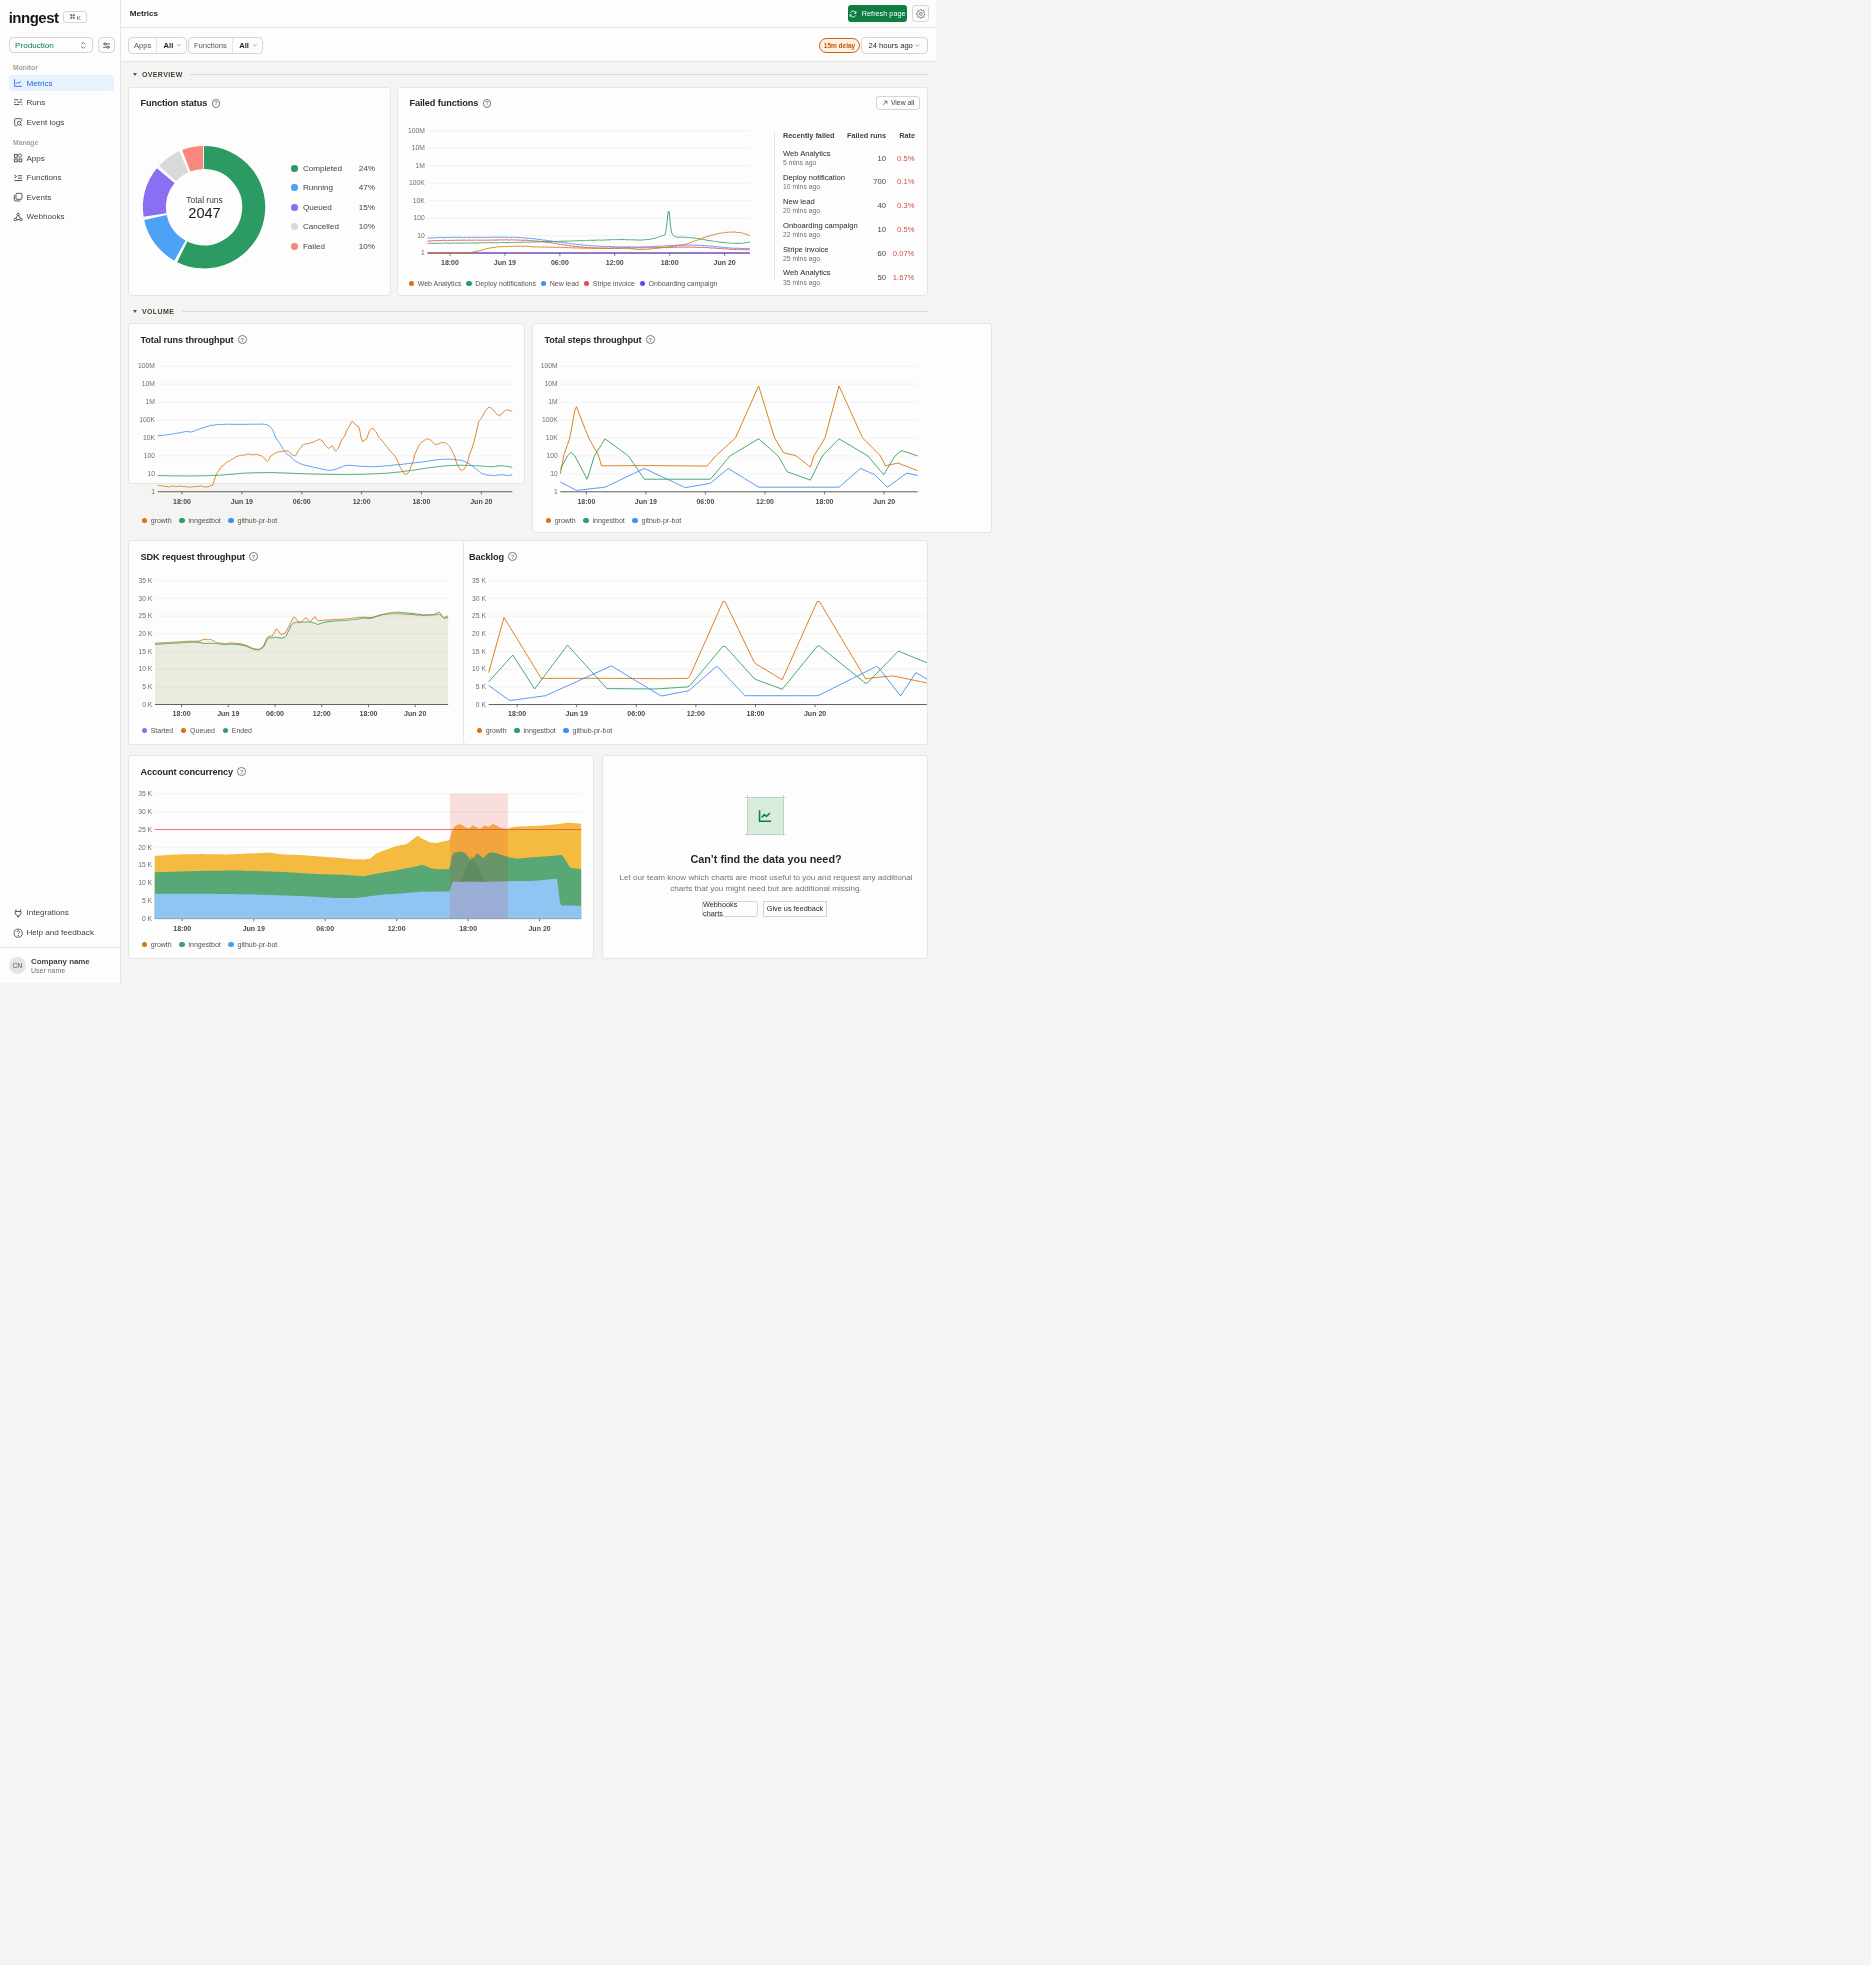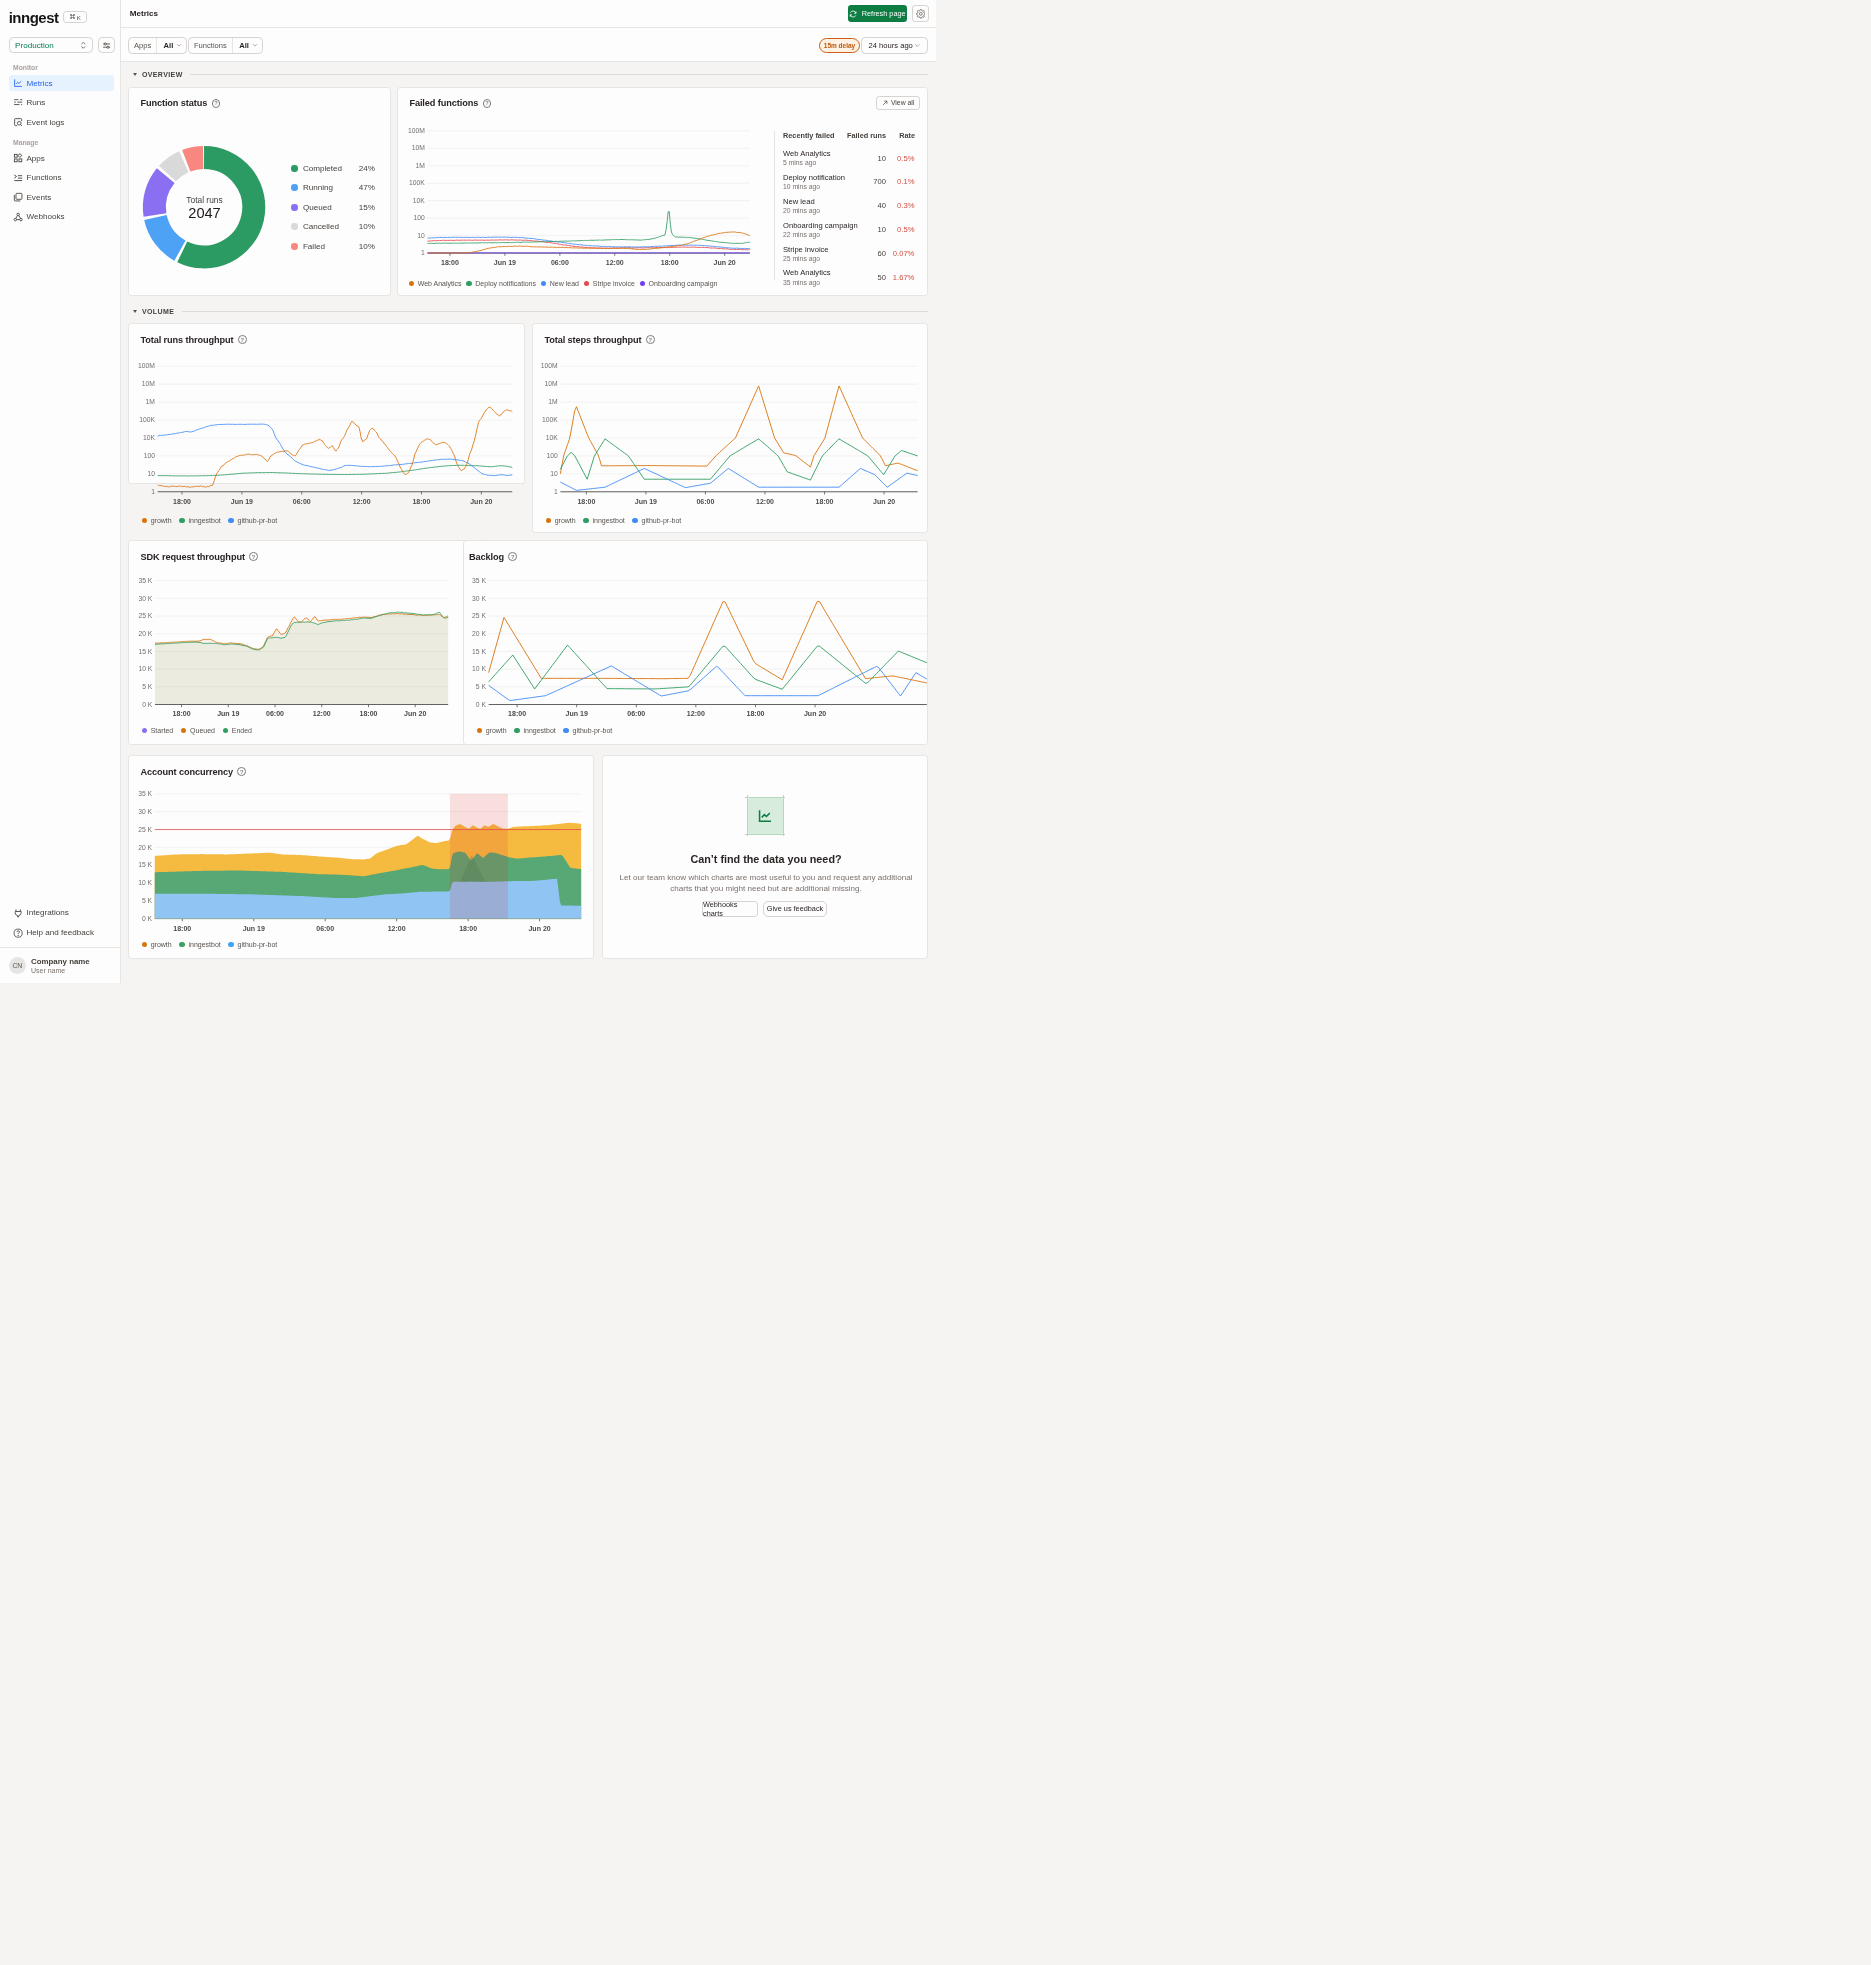--- a/index.html
+++ b/index.html
@@ -218,21 +218,21 @@
         <line x1="651.3" y1="310.0" x2="651.3" y2="315.0" stroke="#4b4b4b" stroke-width="1.4"></line>
         <text x="651.3" y="332.0" text-anchor="middle" font-size="13" font-weight="600" fill="#4a4a48">Jun 20</text>
         <polyline points="53.0,280.0 55.5,280.2 58.0,280.3 60.6,280.2 63.1,280.2 65.6,280.1 68.1,280.3 70.6,280.3 73.2,280.3 75.7,280.5 78.2,280.5 80.7,280.7 83.3,280.6 85.8,280.6 88.3,280.7 90.8,280.6 93.3,280.8 95.9,280.7 98.4,280.7 100.9,280.7 103.4,280.8 105.9,280.7 108.5,280.9 111.0,280.9 113.5,280.7 116.0,280.6 118.5,280.8 121.1,280.7 123.6,280.7 126.1,280.6 128.6,280.6 131.2,280.5 133.7,280.4 136.2,280.5 138.7,280.3 141.2,280.4 143.8,280.4 146.3,280.1 148.8,280.1 151.3,280.1 153.8,280.0 156.4,279.8 158.9,279.8 161.4,279.6 163.9,279.6 166.5,279.5 169.0,279.2 171.5,279.2 174.0,278.8 176.5,278.8 179.1,278.4 181.6,278.3 184.1,278.1 186.6,277.9 189.1,277.6 191.7,277.5 194.2,277.3 196.7,276.9 199.2,276.8 201.7,276.4 204.3,276.2 206.8,276.0 209.3,275.8 211.8,275.6 214.4,275.6 216.9,275.5 219.4,275.5 221.9,275.3 224.4,275.1 227.0,275.2 229.5,275.0 232.0,274.9 234.5,274.8 237.0,274.7 239.6,274.7 242.1,274.5 244.6,274.8 247.1,274.7 249.7,274.7 252.2,274.6 254.7,274.4 257.2,274.6 259.7,274.6 262.3,274.3 264.8,274.4 267.3,274.4 269.8,274.7 272.3,274.6 274.9,274.9 277.4,275.0 279.9,275.1 282.4,275.1 284.9,275.1 287.5,275.2 290.0,275.4 292.5,275.4 295.0,275.5 297.6,275.8 300.1,275.8 302.6,275.9 305.1,276.1 307.6,276.0 310.2,276.2 312.7,276.5 315.2,276.5 317.7,276.6 320.2,276.6 322.8,276.7 325.3,276.8 327.8,276.9 330.3,276.9 332.8,277.1 335.4,277.1 337.9,277.2 340.4,277.4 342.9,277.1 345.5,277.3 348.0,277.4 350.5,277.6 353.0,277.4 355.5,277.5 358.1,277.7 360.6,277.7 363.1,277.8 365.6,277.7 368.1,277.8 370.7,278.0 373.2,277.9 375.7,277.9 378.2,277.9 380.8,277.9 383.3,278.0 385.8,278.1 388.3,278.1 390.8,278.1 393.4,278.2 395.9,278.1 398.4,278.1 400.9,278.2 403.4,278.1 406.0,278.2 408.5,278.0 411.0,277.9 413.5,278.0 416.0,277.9 418.6,277.8 421.1,277.9 423.6,277.8 426.1,277.6 428.7,277.7 431.2,277.6 433.7,277.6 436.2,277.6 438.7,277.3 441.3,277.2 443.8,277.1 446.3,277.2 448.8,277.0 451.3,276.9 453.9,276.7 456.4,276.7 458.9,276.5 461.4,276.4 463.9,276.3 466.5,276.1 469.0,276.0 471.5,276.1 474.0,275.9 476.6,275.8 479.1,275.5 481.6,275.3 484.1,274.9 486.6,274.6 489.2,274.5 491.7,274.2 494.2,274.1 496.7,273.7 499.2,273.6 501.8,273.2 504.3,272.9 506.8,272.7 509.3,272.2 511.8,271.7 514.4,271.6 516.9,271.1 519.4,270.8 521.9,270.6 524.5,270.3 527.0,269.8 529.5,269.6 532.0,269.1 534.5,268.7 537.1,268.2 539.6,268.0 542.1,267.6 544.6,267.0 547.1,266.7 549.7,266.4 552.2,265.9 554.7,265.8 557.2,265.3 559.8,265.0 562.3,264.9 564.8,264.3 567.3,264.0 569.8,263.9 572.4,263.6 574.9,263.1 577.4,262.9 579.9,262.8 582.4,262.6 585.0,262.3 587.5,262.1 590.0,261.9 592.5,261.8 595.0,261.6 597.6,261.5 600.1,261.4 602.6,261.3 605.1,261.3 607.7,261.1 610.2,261.0 612.7,261.1 615.2,261.1 617.7,261.1 620.3,261.2 622.8,261.2 625.3,261.4 627.8,261.4 630.3,261.6 632.9,261.7 635.4,261.7 637.9,261.8 640.4,261.8 643.0,262.0 645.5,261.9 648.0,262.3 650.5,262.3 653.0,262.7 655.6,262.9 658.1,262.9 660.6,263.3 663.1,263.3 665.6,263.6 668.2,263.8 670.7,263.8 673.2,263.4 675.7,263.2 678.2,262.8 680.8,262.4 683.3,262.2 685.8,262.1 688.3,261.8 690.9,262.1 693.4,262.5 695.9,262.6 698.4,263.0 700.9,263.4 703.5,264.0 706.0,264.3 708.5,265.0" fill="none" stroke="#2f9e62" stroke-width="1.6" stroke-linejoin="round"></polyline>
         <polyline points="53.0,206.8 55.3,206.4 57.7,206.1 60.0,205.9 62.4,205.7 64.7,205.3 67.0,205.1 69.4,204.9 71.7,204.4 74.1,204.2 76.4,203.9 78.8,203.5 81.1,203.0 83.4,202.8 85.8,202.3 88.1,201.8 90.5,201.7 92.8,201.3 95.1,200.6 97.5,200.3 99.8,199.9 102.2,199.2 104.5,198.6 106.8,198.7 109.2,198.8 111.5,199.4 113.9,199.4 116.2,199.3 118.5,198.4 120.9,197.7 123.2,196.4 125.6,195.6 127.9,195.0 130.3,193.8 132.6,193.2 134.9,192.4 137.3,191.9 139.6,191.1 142.0,190.4 144.3,189.4 146.6,189.0 149.0,188.0 151.3,187.2 153.7,187.1 156.0,187.1 158.3,186.6 160.7,186.3 163.0,186.0 165.4,185.8 167.7,185.7 170.1,185.5 172.4,185.5 174.7,185.6 177.1,185.4 179.4,185.2 181.8,185.2 184.1,185.1 186.4,185.2 188.8,185.3 191.1,185.3 193.5,185.4 195.8,185.5 198.1,185.5 200.5,185.3 202.8,185.4 205.2,185.2 207.5,185.3 209.9,185.4 212.2,185.5 214.5,185.5 216.9,185.4 219.2,185.3 221.6,185.2 223.9,185.1 226.2,185.1 228.6,185.1 230.9,185.3 233.3,185.0 235.6,185.3 237.9,185.3 240.3,185.0 242.6,185.0 245.0,185.1 247.3,185.0 249.7,185.0 252.0,185.6 254.3,186.2 256.7,187.0 259.0,188.2 261.4,190.5 263.7,193.2 266.0,196.3 268.4,202.8 270.7,208.9 273.1,212.8 275.4,215.7 277.7,218.8 280.1,222.7 282.4,226.9 284.8,231.4 287.1,234.7 289.4,237.4 291.8,240.2 294.1,241.8 296.5,243.3 298.8,245.2 301.2,247.8 303.5,250.2 305.8,252.4 308.2,253.7 310.5,254.9 312.9,256.1 315.2,257.4 317.5,258.3 319.9,259.2 322.2,260.3 324.6,260.9 326.9,261.3 329.2,261.7 331.6,262.3 333.9,262.8 336.3,263.6 338.6,264.1 341.0,264.4 343.3,265.1 345.6,265.5 348.0,266.2 350.3,266.5 352.7,267.3 355.0,267.8 357.3,268.2 359.7,268.8 362.0,269.1 364.4,269.7 366.7,270.1 369.0,270.4 371.4,270.3 373.7,270.2 376.1,269.6 378.4,269.3 380.8,268.6 383.1,267.8 385.4,267.1 387.8,266.4 390.1,265.7 392.5,264.6 394.8,263.8 397.1,262.4 399.5,261.6 401.8,261.3 404.2,261.1 406.5,261.2 408.8,261.3 411.2,261.2 413.5,261.4 415.9,261.9 418.2,261.9 420.5,262.1 422.9,262.3 425.2,262.6 427.6,262.9 429.9,263.0 432.3,263.2 434.6,263.3 436.9,263.2 439.3,263.4 441.6,263.5 444.0,263.7 446.3,263.8 448.6,263.5 451.0,263.5 453.3,263.7 455.7,263.2 458.0,263.3 460.3,263.1 462.7,263.2 465.0,263.1 467.4,262.8 469.7,262.6 472.1,262.6 474.4,262.0 476.7,261.9 479.1,261.8 481.4,261.7 483.8,261.4 486.1,261.1 488.4,260.7 490.8,260.5 493.1,260.2 495.5,260.2 497.8,259.8 500.1,259.6 502.5,259.6 504.8,259.3 507.2,259.1 509.5,258.9 511.8,258.4 514.2,258.2 516.5,257.8 518.9,257.5 521.2,257.6 523.6,257.1 525.9,256.8 528.2,256.4 530.6,256.1 532.9,256.0 535.3,255.5 537.6,255.4 539.9,255.3 542.3,255.0 544.6,254.5 547.0,254.3 549.3,254.0 551.6,253.3 554.0,253.1 556.3,252.9 558.7,252.3 561.0,252.1 563.4,251.6 565.7,251.5 568.0,251.2 570.4,250.8 572.7,250.7 575.1,250.2 577.4,250.1 579.7,250.0 582.1,249.9 584.4,249.8 586.8,249.9 589.1,249.7 591.4,249.8 593.8,249.7 596.1,249.9 598.5,250.0 600.8,250.5 603.2,250.6 605.5,250.8 607.8,251.1 610.2,251.5 612.5,252.0 614.9,252.2 617.2,252.7 619.5,253.8 621.9,254.9 624.2,256.1 626.6,257.0 628.9,258.4 631.2,260.2 633.6,261.6 635.9,263.5 638.3,265.4 640.6,267.3 643.0,269.1 645.3,271.1 647.6,272.8 650.0,274.7 652.3,276.4 654.7,277.4 657.0,277.6 659.3,278.5 661.7,279.0 664.0,279.5 666.4,279.5 668.7,279.8 671.0,279.7 673.4,280.1 675.7,280.3 678.1,279.9 680.4,279.3 682.7,279.3 685.1,279.0 687.4,278.5 689.8,278.6 692.1,278.9 694.5,279.2 696.8,279.6 699.1,280.0 701.5,279.8 703.8,279.4 706.2,279.0 708.5,278.8" fill="none" stroke="#418cf5" stroke-width="1.6" stroke-linejoin="round"></polyline>
         <polyline points="53.0,297.3 54.6,298.3 56.1,298.5 57.7,298.6 59.2,298.8 60.8,298.3 62.4,299.1 63.9,300.2 65.5,300.2 67.0,299.6 68.6,300.5 70.2,300.4 71.7,300.3 73.3,301.4 74.8,300.9 76.4,299.9 78.0,300.0 79.5,300.0 81.1,299.4 82.7,300.1 84.2,299.9 85.8,300.2 87.3,300.5 88.9,300.4 90.5,300.1 92.0,299.4 93.6,300.1 95.1,299.4 96.7,300.5 98.3,300.2 99.8,300.1 101.4,300.5 102.9,300.1 104.5,300.4 106.1,301.0 107.6,301.0 109.2,300.3 110.7,301.5 112.3,302.1 113.9,301.5 115.4,300.9 117.0,301.0 118.5,301.4 120.1,300.0 121.7,300.1 123.2,300.5 124.8,300.1 126.4,300.0 127.9,300.2 129.5,299.6 131.0,300.2 132.6,299.2 134.2,299.4 135.7,300.7 137.3,300.1 138.8,301.0 140.4,300.8 142.0,301.4 143.5,301.2 145.1,300.2 146.6,300.7 148.2,299.9 149.8,299.8 151.3,298.0 152.9,298.3 154.4,298.1 156.0,294.0 157.6,289.2 159.1,284.4 160.7,280.6 162.2,276.1 163.8,274.3 165.4,271.4 166.9,270.0 168.5,267.1 170.1,264.2 171.6,262.5 173.2,262.4 174.7,260.4 176.3,259.6 177.9,257.5 179.4,256.2 181.0,255.4 182.5,254.5 184.1,253.5 185.7,253.6 187.2,251.8 188.8,250.5 190.3,249.9 191.9,248.6 193.5,248.6 195.0,247.2 196.6,246.1 198.1,245.1 199.7,244.9 201.3,244.3 202.8,243.3 204.4,243.1 205.9,242.8 207.5,242.5 209.1,242.3 210.6,242.4 212.2,242.1 213.8,242.1 215.3,241.7 216.9,240.5 218.4,241.1 220.0,240.1 221.6,240.3 223.1,240.9 224.7,241.1 226.2,241.2 227.8,241.5 229.4,241.6 230.9,241.5 232.5,241.4 234.0,241.0 235.6,240.9 237.2,241.2 238.7,241.7 240.3,242.3 241.8,242.5 243.4,243.2 245.0,243.6 246.5,245.6 248.1,246.7 249.7,247.8 251.2,249.3 252.8,251.5 254.3,252.8 255.9,254.2 257.5,252.4 259.0,249.7 260.6,246.1 262.1,243.7 263.7,242.6 265.3,242.0 266.8,241.0 268.4,239.8 269.9,238.3 271.5,238.2 273.1,237.4 274.6,236.6 276.2,236.6 277.7,236.3 279.3,235.6 280.9,236.0 282.4,235.3 284.0,235.3 285.5,235.3 287.1,234.7 288.7,234.4 290.2,234.2 291.8,234.6 293.4,234.8 294.9,235.5 296.5,237.0 298.0,237.9 299.6,240.2 301.2,241.4 302.7,242.4 304.3,242.5 305.8,243.4 307.4,243.7 309.0,241.8 310.5,238.8 312.1,236.4 313.6,233.8 315.2,231.7 316.8,229.3 318.3,227.5 319.9,224.5 321.4,223.4 323.0,223.1 324.6,222.1 326.1,221.5 327.7,221.3 329.2,221.5 330.8,220.7 332.4,220.9 333.9,220.2 335.5,220.0 337.1,219.4 338.6,219.2 340.2,218.6 341.7,218.0 343.3,216.7 344.9,216.3 346.4,215.3 348.0,214.8 349.5,214.3 351.1,213.9 352.7,213.0 354.2,214.2 355.8,215.3 357.3,215.6 358.9,218.5 360.5,220.3 362.0,223.2 363.6,224.8 365.1,226.4 366.7,228.4 368.3,229.9 369.8,229.0 371.4,228.1 372.9,226.9 374.5,225.5 376.1,225.1 377.6,228.1 379.2,230.6 380.8,233.2 382.3,235.0 383.9,232.8 385.4,231.4 387.0,228.9 388.6,225.5 390.1,221.3 391.7,216.7 393.2,214.1 394.8,212.2 396.4,210.0 397.9,207.7 399.5,204.9 401.0,200.8 402.6,196.5 404.2,194.0 405.7,191.6 407.3,188.6 408.8,186.2 410.4,182.4 412.0,179.8 413.5,180.6 415.1,181.6 416.6,184.2 418.2,185.0 419.8,186.6 421.3,188.5 422.9,188.8 424.4,189.5 426.0,194.1 427.6,201.5 429.1,210.3 430.7,214.3 432.3,217.6 433.8,215.7 435.4,214.7 436.9,213.9 438.5,212.9 440.1,210.0 441.6,204.9 443.2,201.5 444.7,197.0 446.3,195.0 447.9,193.7 449.4,192.7 451.0,193.6 452.5,194.3 454.1,196.7 455.7,198.3 457.2,199.7 458.8,202.8 460.3,206.4 461.9,209.2 463.5,211.2 465.0,212.5 466.6,214.7 468.1,216.3 469.7,217.7 471.3,220.0 472.8,222.0 474.4,223.8 476.0,226.3 477.5,227.8 479.1,230.3 480.6,232.7 482.2,233.8 483.8,235.8 485.3,237.9 486.9,239.2 488.4,240.6 490.0,242.4 491.6,243.6 493.1,246.3 494.7,249.4 496.2,253.0 497.8,256.2 499.4,259.4 500.9,264.1 502.5,266.4 504.0,269.1 505.6,272.1 507.2,274.3 508.7,276.9 510.3,277.7 511.8,278.4 513.4,277.1 515.0,275.5 516.5,274.8 518.1,271.6 519.7,268.3 521.2,264.0 522.8,261.0 524.3,256.2 525.9,251.2 527.5,243.9 529.0,239.3 530.6,236.0 532.1,232.4 533.7,229.2 535.3,226.5 536.8,222.7 538.4,220.7 539.9,219.0 541.5,217.9 543.1,217.1 544.6,216.0 546.2,214.7 547.7,214.4 549.3,213.0 550.9,212.3 552.4,212.2 554.0,213.2 555.5,213.5 557.1,214.1 558.7,215.1 560.2,217.3 561.8,219.2 563.4,220.7 564.9,221.3 566.5,222.9 568.0,223.3 569.6,222.3 571.2,222.0 572.7,221.0 574.3,221.0 575.8,220.0 577.4,219.8 579.0,219.2 580.5,218.5 582.1,219.0 583.6,219.3 585.2,219.8 586.8,220.6 588.3,221.7 589.9,223.3 591.4,224.8 593.0,226.9 594.6,229.6 596.1,232.4 597.7,235.4 599.2,238.9 600.8,242.0 602.4,245.6 603.9,251.1 605.5,256.6 607.1,260.5 608.6,263.7 610.2,265.6 611.7,267.7 613.3,270.5 614.9,270.8 616.4,269.4 618.0,268.7 619.5,268.1 621.1,265.3 622.7,263.1 624.2,259.4 625.8,255.1 627.3,250.3 628.9,243.0 630.5,238.6 632.0,235.1 633.6,231.0 635.1,225.6 636.7,220.6 638.3,215.5 639.8,209.3 641.4,202.4 643.0,194.6 644.5,188.8 646.1,181.7 647.6,178.5 649.2,176.8 650.8,174.7 652.3,172.0 653.9,169.9 655.4,166.3 657.0,163.5 658.6,161.2 660.1,158.7 661.7,157.7 663.2,155.7 664.8,153.8 666.4,154.5 667.9,153.7 669.5,155.6 671.0,157.6 672.6,158.4 674.2,160.1 675.7,161.8 677.3,163.9 678.8,165.7 680.4,167.1 682.0,167.6 683.5,168.8 685.1,170.2 686.6,168.2 688.2,166.3 689.8,165.6 691.3,163.0 692.9,161.9 694.5,160.5 696.0,159.6 697.6,158.7 699.1,158.1 700.7,159.4 702.3,159.8 703.8,160.2 705.4,160.3 706.9,160.8 708.5,162.3" fill="none" stroke="#d9730d" stroke-width="1.6" stroke-linejoin="round"></polyline>
       </svg><div class="legend" style="left:12.5px;top:193px">
         <span class="li"><span class="dot" style="background:#d9730d"></span>growth</span>
         <span class="li"><span class="dot" style="background:#2f9e62"></span>inngestbot</span>
         <span class="li"><span class="dot" style="background:#418cf5"></span>github-pr-bot</span>
       </div></div>
-    <div class="card" style="left:411px;top:323px;width:396px;height:210px"><div class="ctitle" style="left:11.4px;top:10.8px">Total steps throughput<span class="qmark">?</span></div><svg width="399" height="210" viewBox="0 0 736 388">
+    <div class="card" style="left:411px;top:323px;width:460px;height:210px"><div class="ctitle" style="left:11.4px;top:10.8px">Total steps throughput<span class="qmark">?</span></div><svg width="399" height="210" viewBox="0 0 736 388">
         <line x1="50" y1="310.0" x2="710" y2="310.0" stroke="#e8e7e6" stroke-width="1"></line>
         <text x="45" y="314.0" text-anchor="end" font-size="12.5" fill="#6f6e6d">1</text>
         <line x1="50" y1="276.9" x2="710" y2="276.9" stroke="#e8e7e6" stroke-width="1"></line>
         <text x="45" y="280.9" text-anchor="end" font-size="12.5" fill="#6f6e6d">10</text>
         <line x1="50" y1="243.7" x2="710" y2="243.7" stroke="#e8e7e6" stroke-width="1"></line>
         <text x="45" y="247.7" text-anchor="end" font-size="12.5" fill="#6f6e6d">100</text>
         <line x1="50" y1="210.6" x2="710" y2="210.6" stroke="#e8e7e6" stroke-width="1"></line>
         <text x="45" y="214.6" text-anchor="end" font-size="12.5" fill="#6f6e6d">10K</text>
         <line x1="50" y1="177.4" x2="710" y2="177.4" stroke="#e8e7e6" stroke-width="1"></line>
         <text x="45" y="181.4" text-anchor="end" font-size="12.5" fill="#6f6e6d">100K</text>
@@ -396,15 +396,15 @@
           </svg>
         </div>
 <div style="position:absolute;left:0;top:1.6px;width:40px;height:0.5px;background:#b5d9bf"></div>
 <div style="position:absolute;left:0;top:39px;width:40px;height:0.5px;background:#b5d9bf"></div>
 <div style="position:absolute;left:1.6px;top:0;width:0.5px;height:41px;background:#b5d9bf"></div>
 <div style="position:absolute;left:38px;top:0;width:0.5px;height:41px;background:#b5d9bf"></div>
 </div>
       <div class="abs" style="left:0;top:97px;width:326px;text-align:center;font-size:10.8px;font-weight:700;color:#292524">Can’t find the data you need?</div>
       <div class="abs" style="left:14px;top:116px;width:298px;text-align:center;font-size:8.1px;line-height:11.4px;color:#78716c">Let our team know which charts are most useful to you and request any additional charts that you might need but are additional missing.</div>
       <div class="abs" style="left:99px;top:145px;width:56px;height:15.7px;border:0.5px solid #d6d3d1;border-radius:3.2px;background:#fefdfd;display:flex;align-items:center;justify-content:center;font-size:7.3px;font-weight:500;color:#292524">Webhooks charts</div>
-      <div class="abs" style="left:160px;top:145px;width:64px;height:15.7px;border:0.5px solid #d6d3d1;border-radius:5px;background:#fefdfd;display:flex;align-items:center;justify-content:center;font-size:7.3px;font-weight:500;color:#292524">Give us feedback</div>
+      <div class="abs" style="left:160px;top:145px;width:64px;height:15.7px;border:0.5px solid #d6d3d1;border-radius:0;background:#fefdfd;display:flex;align-items:center;justify-content:center;font-size:7.3px;font-weight:500;color:#292524">Give us feedback</div>
     </div>
   </div>
 
 </body></html>

